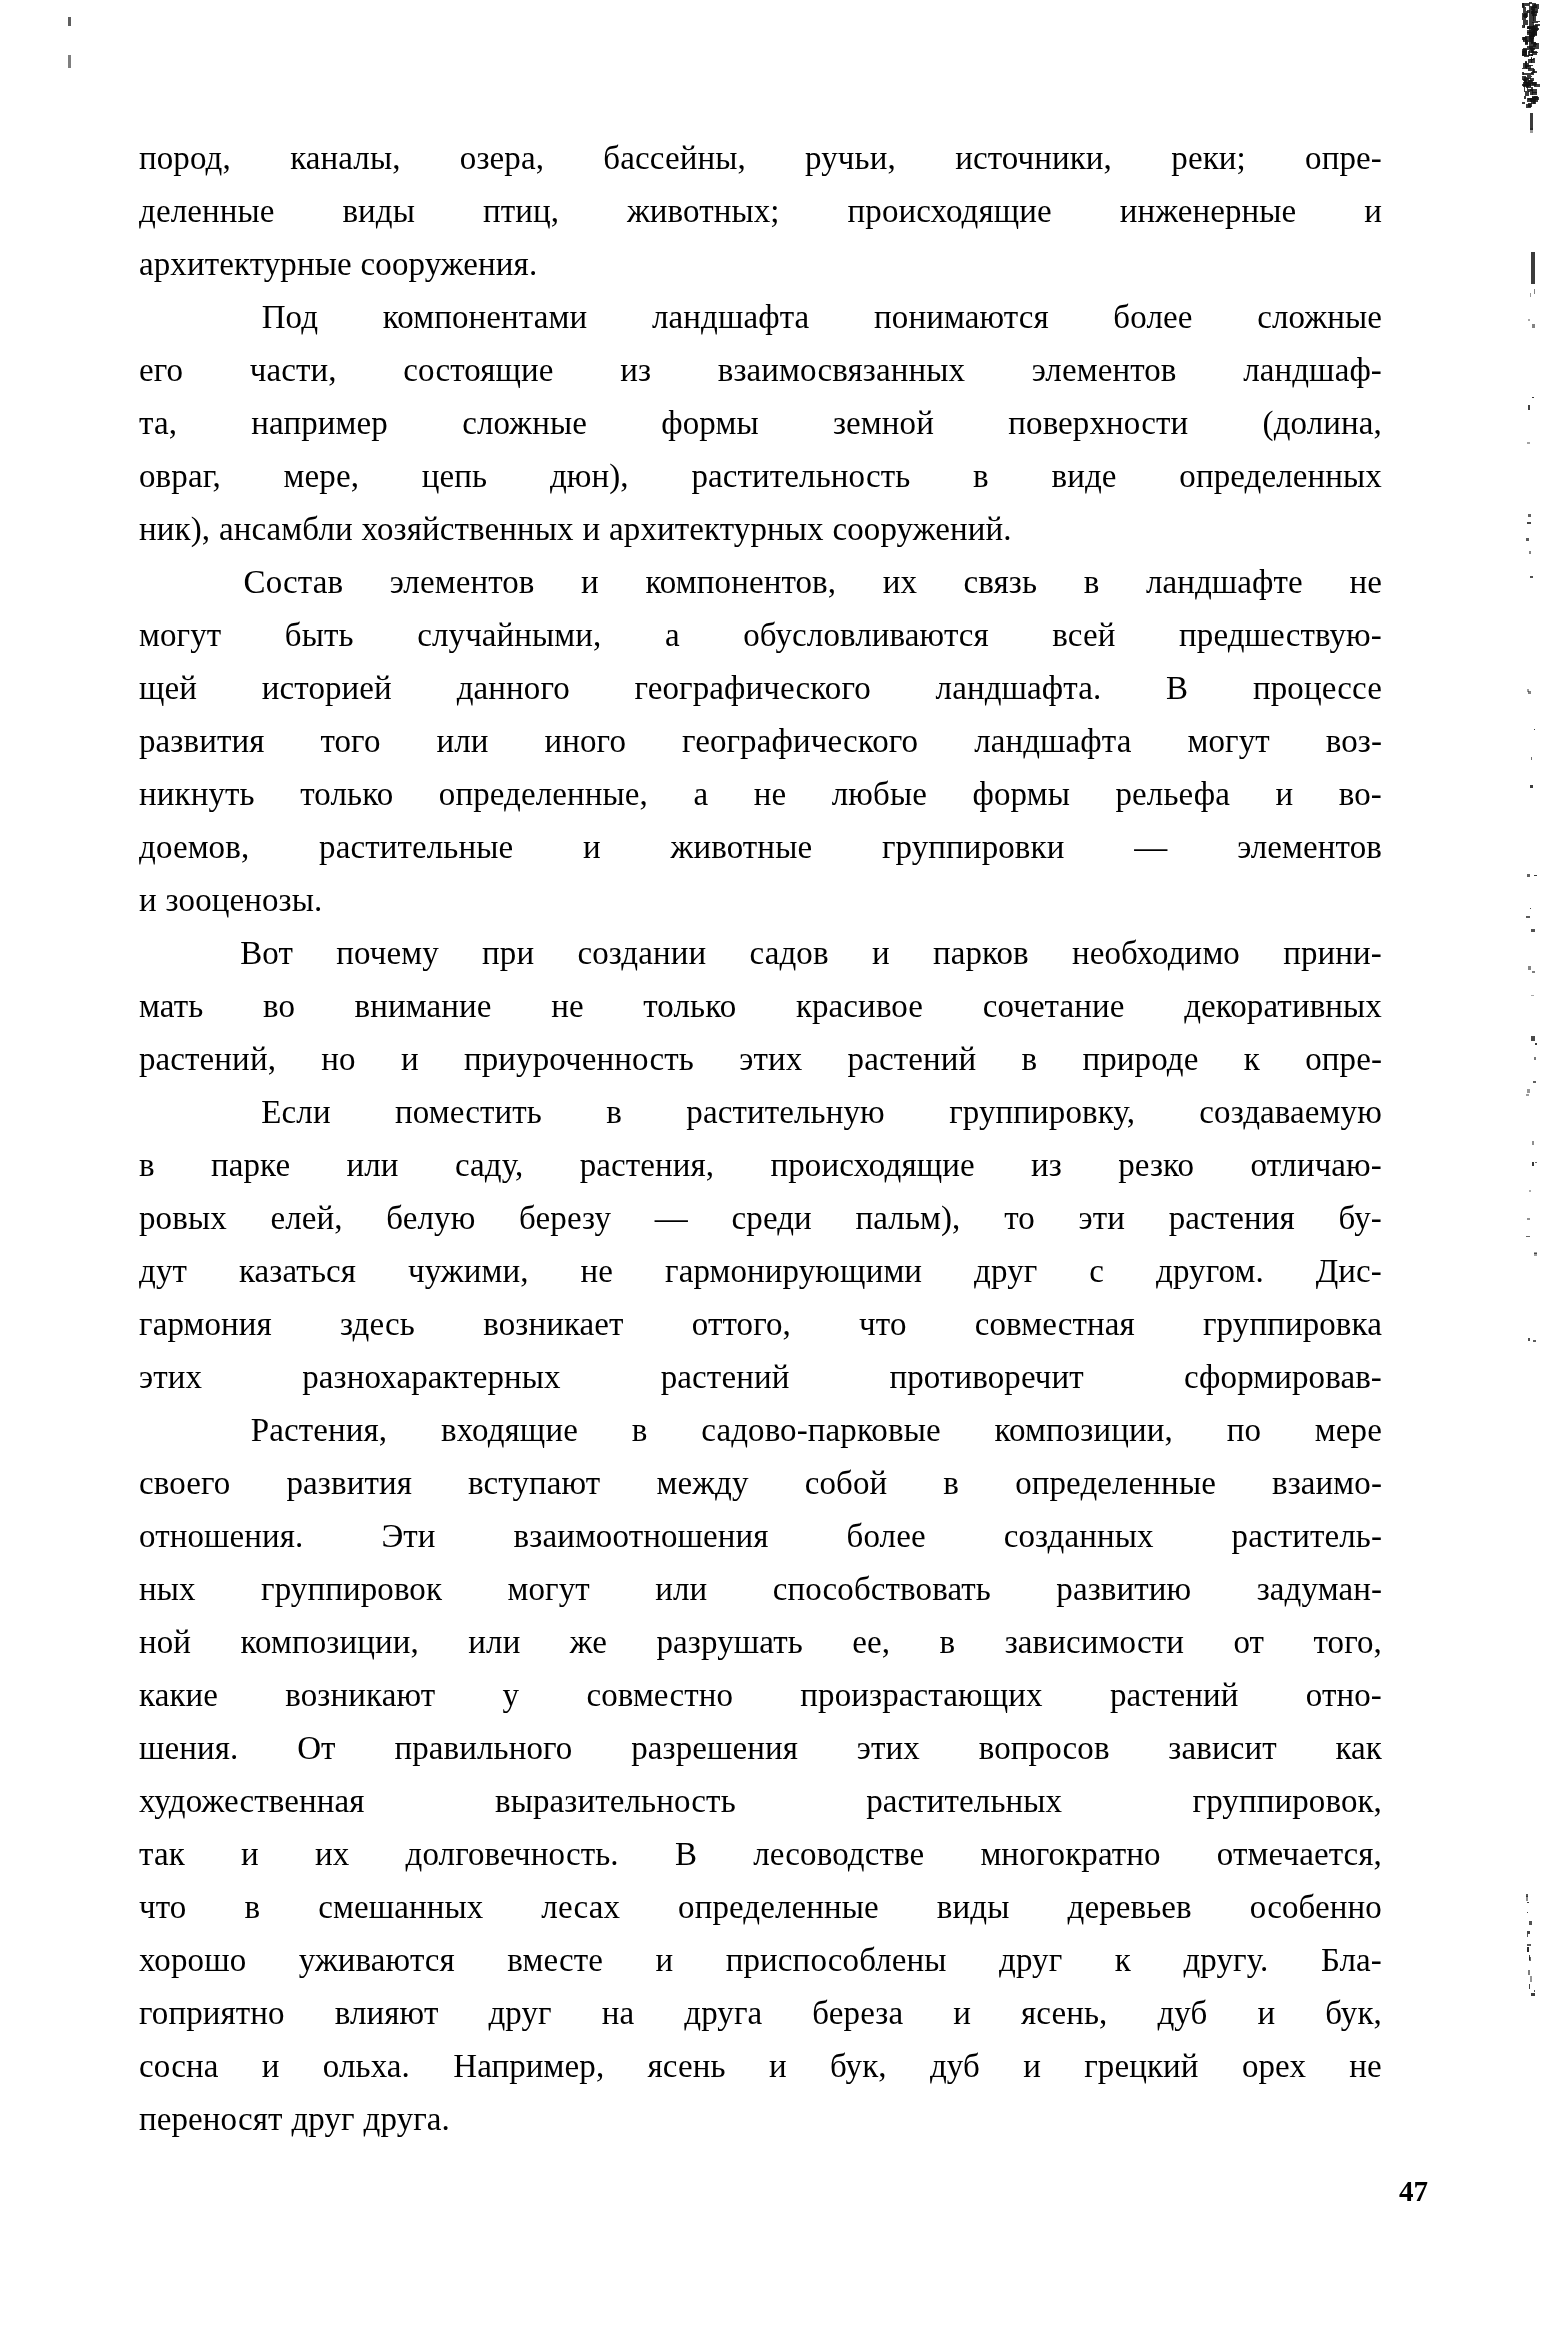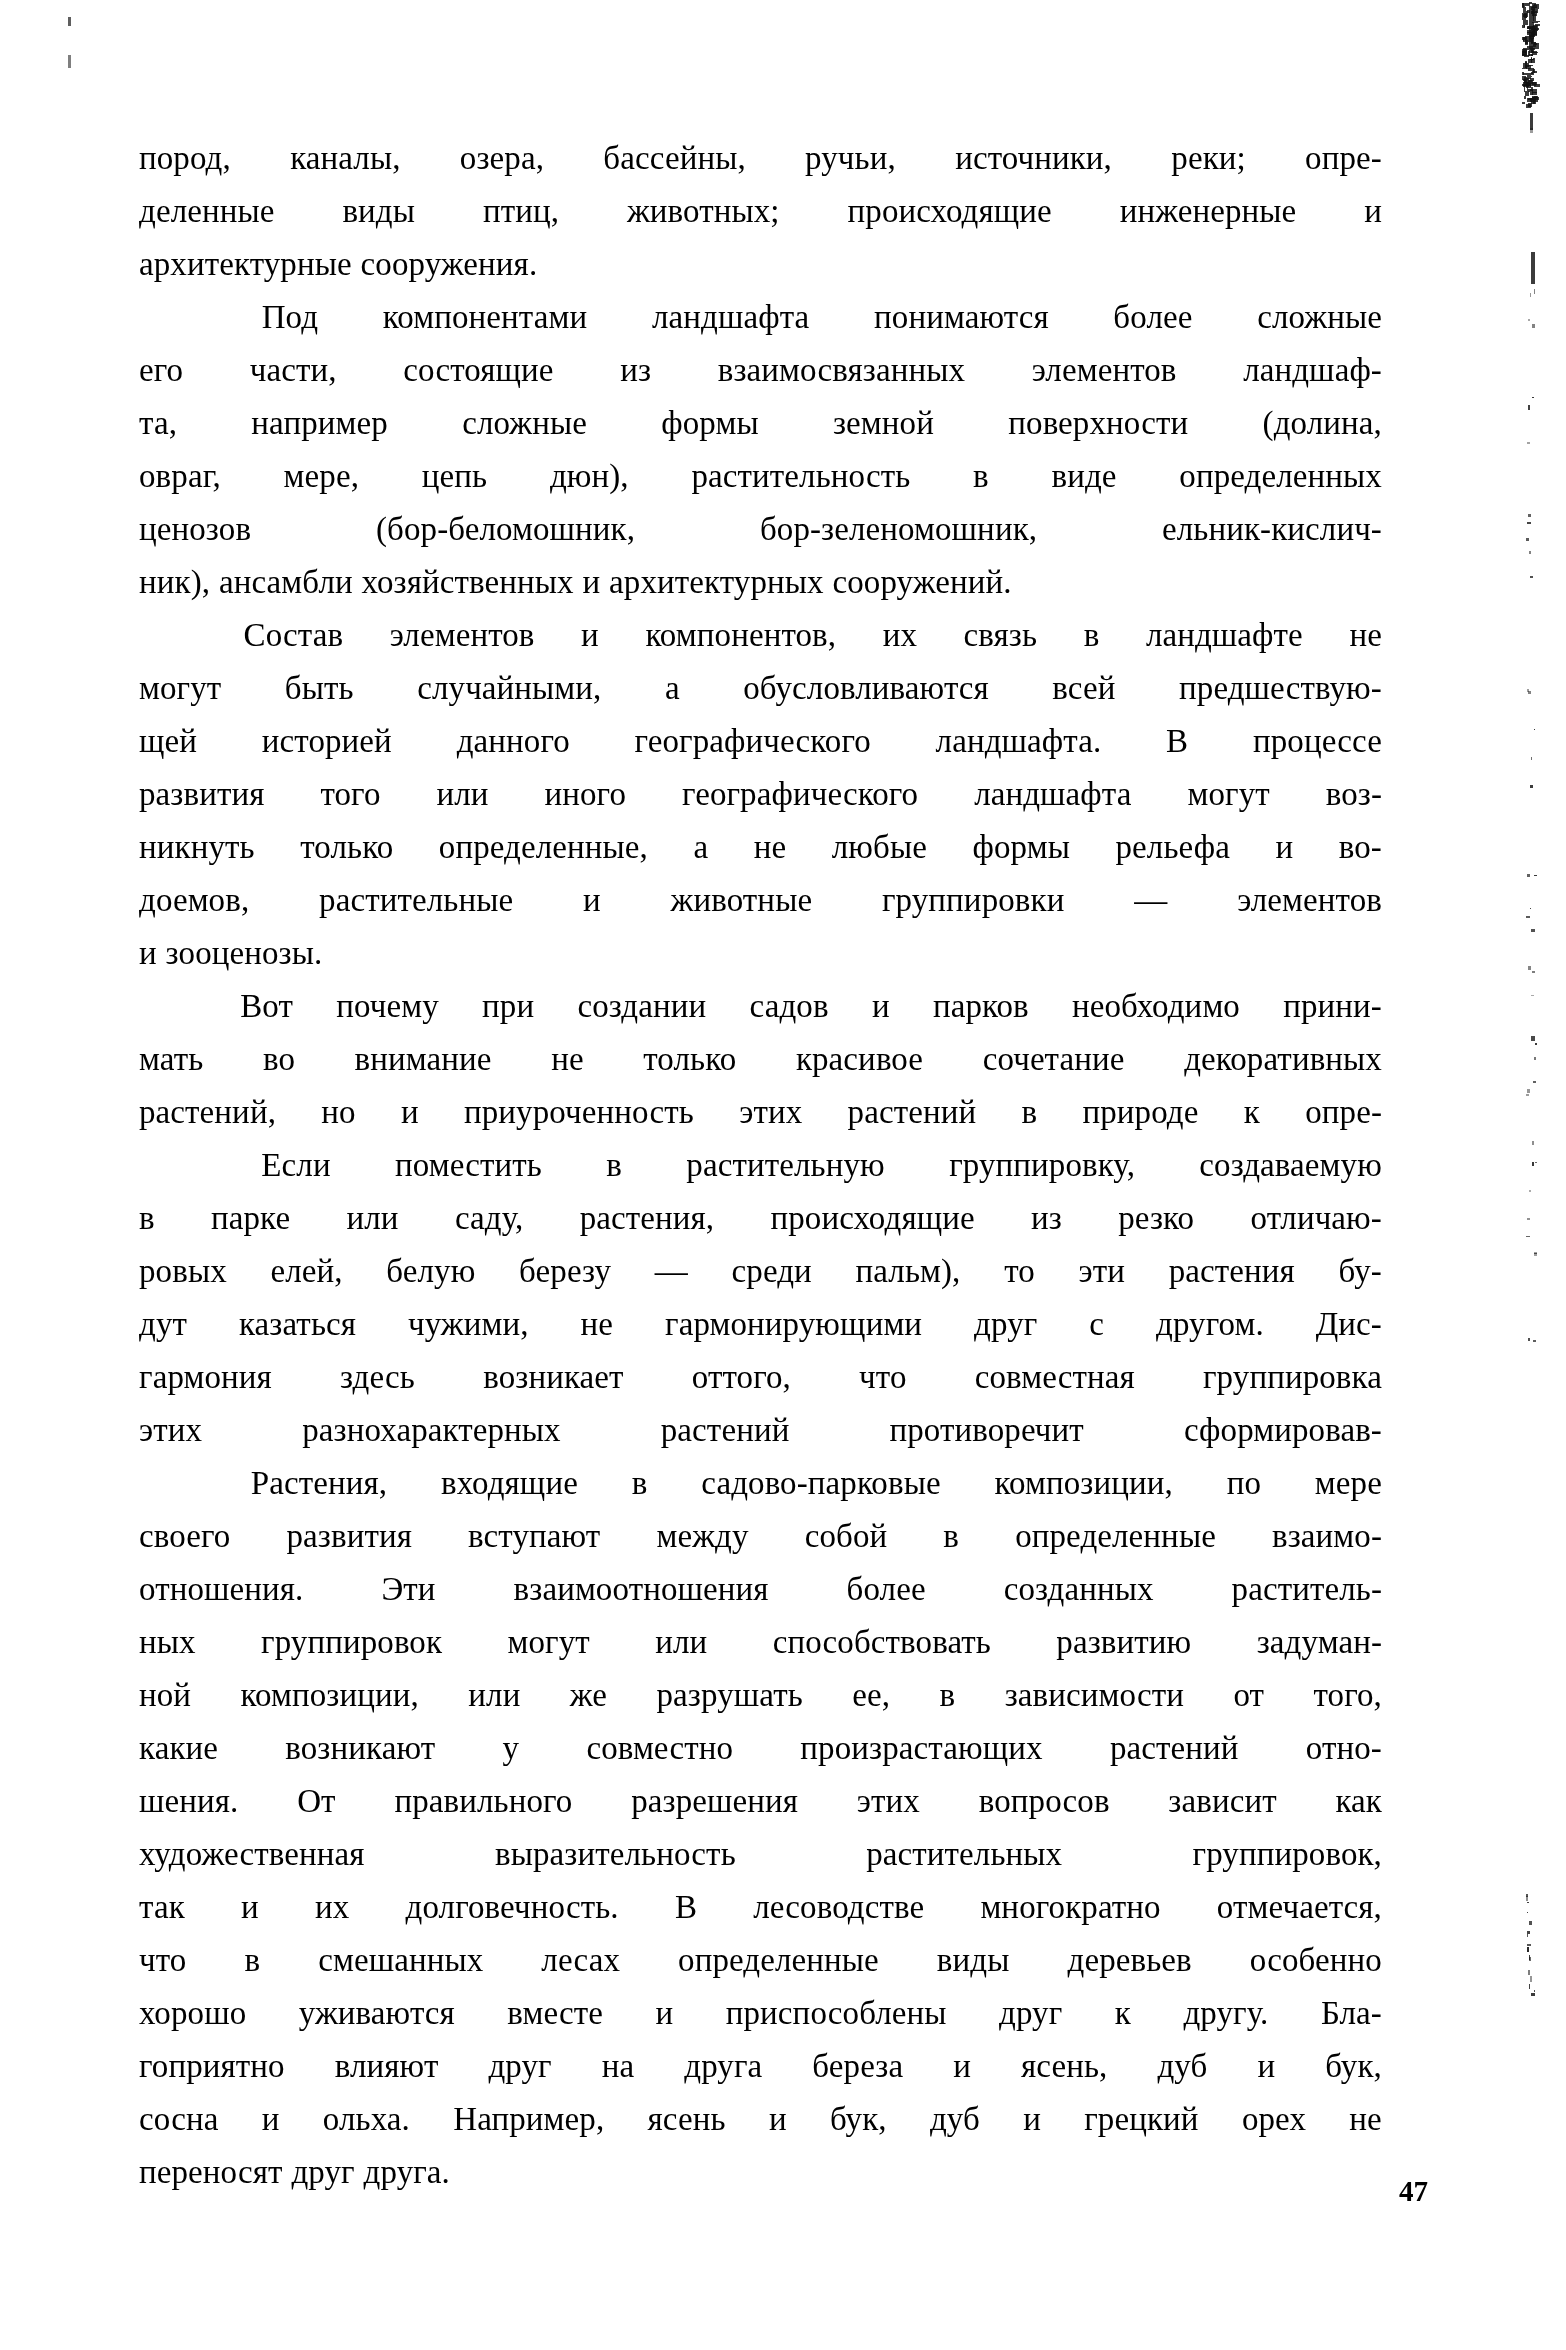--- a/index.html
+++ b/index.html
@@ -367,26 +367,20 @@
         <span class="ln j">
           <span>овраг,</span>
           <span>мере,</span>
           <span>цепь</span>
           <span>дюн),</span>
           <span>растительность</span>
           <span>в</span>
           <span>виде</span>
           <span>определенных</span>
         </span>
-        <span class="ln j">
-          <span>ценозов</span>
-          <span>(бор-беломошник,</span>
-          <span>бор-зеленомошник,</span>
-          <span>ельник-кислич-</span>
-        </span>
         <span class="ln">ник), ансамбли хозяйственных и архитектурных сооружений.</span>
       </p>
       <p class="para">
         <span class="ln j">
           <span class="indent"></span>
           <span>Состав</span>
           <span>элементов</span>
           <span>и</span>
           <span>компонентов,</span>
           <span>их</span>

